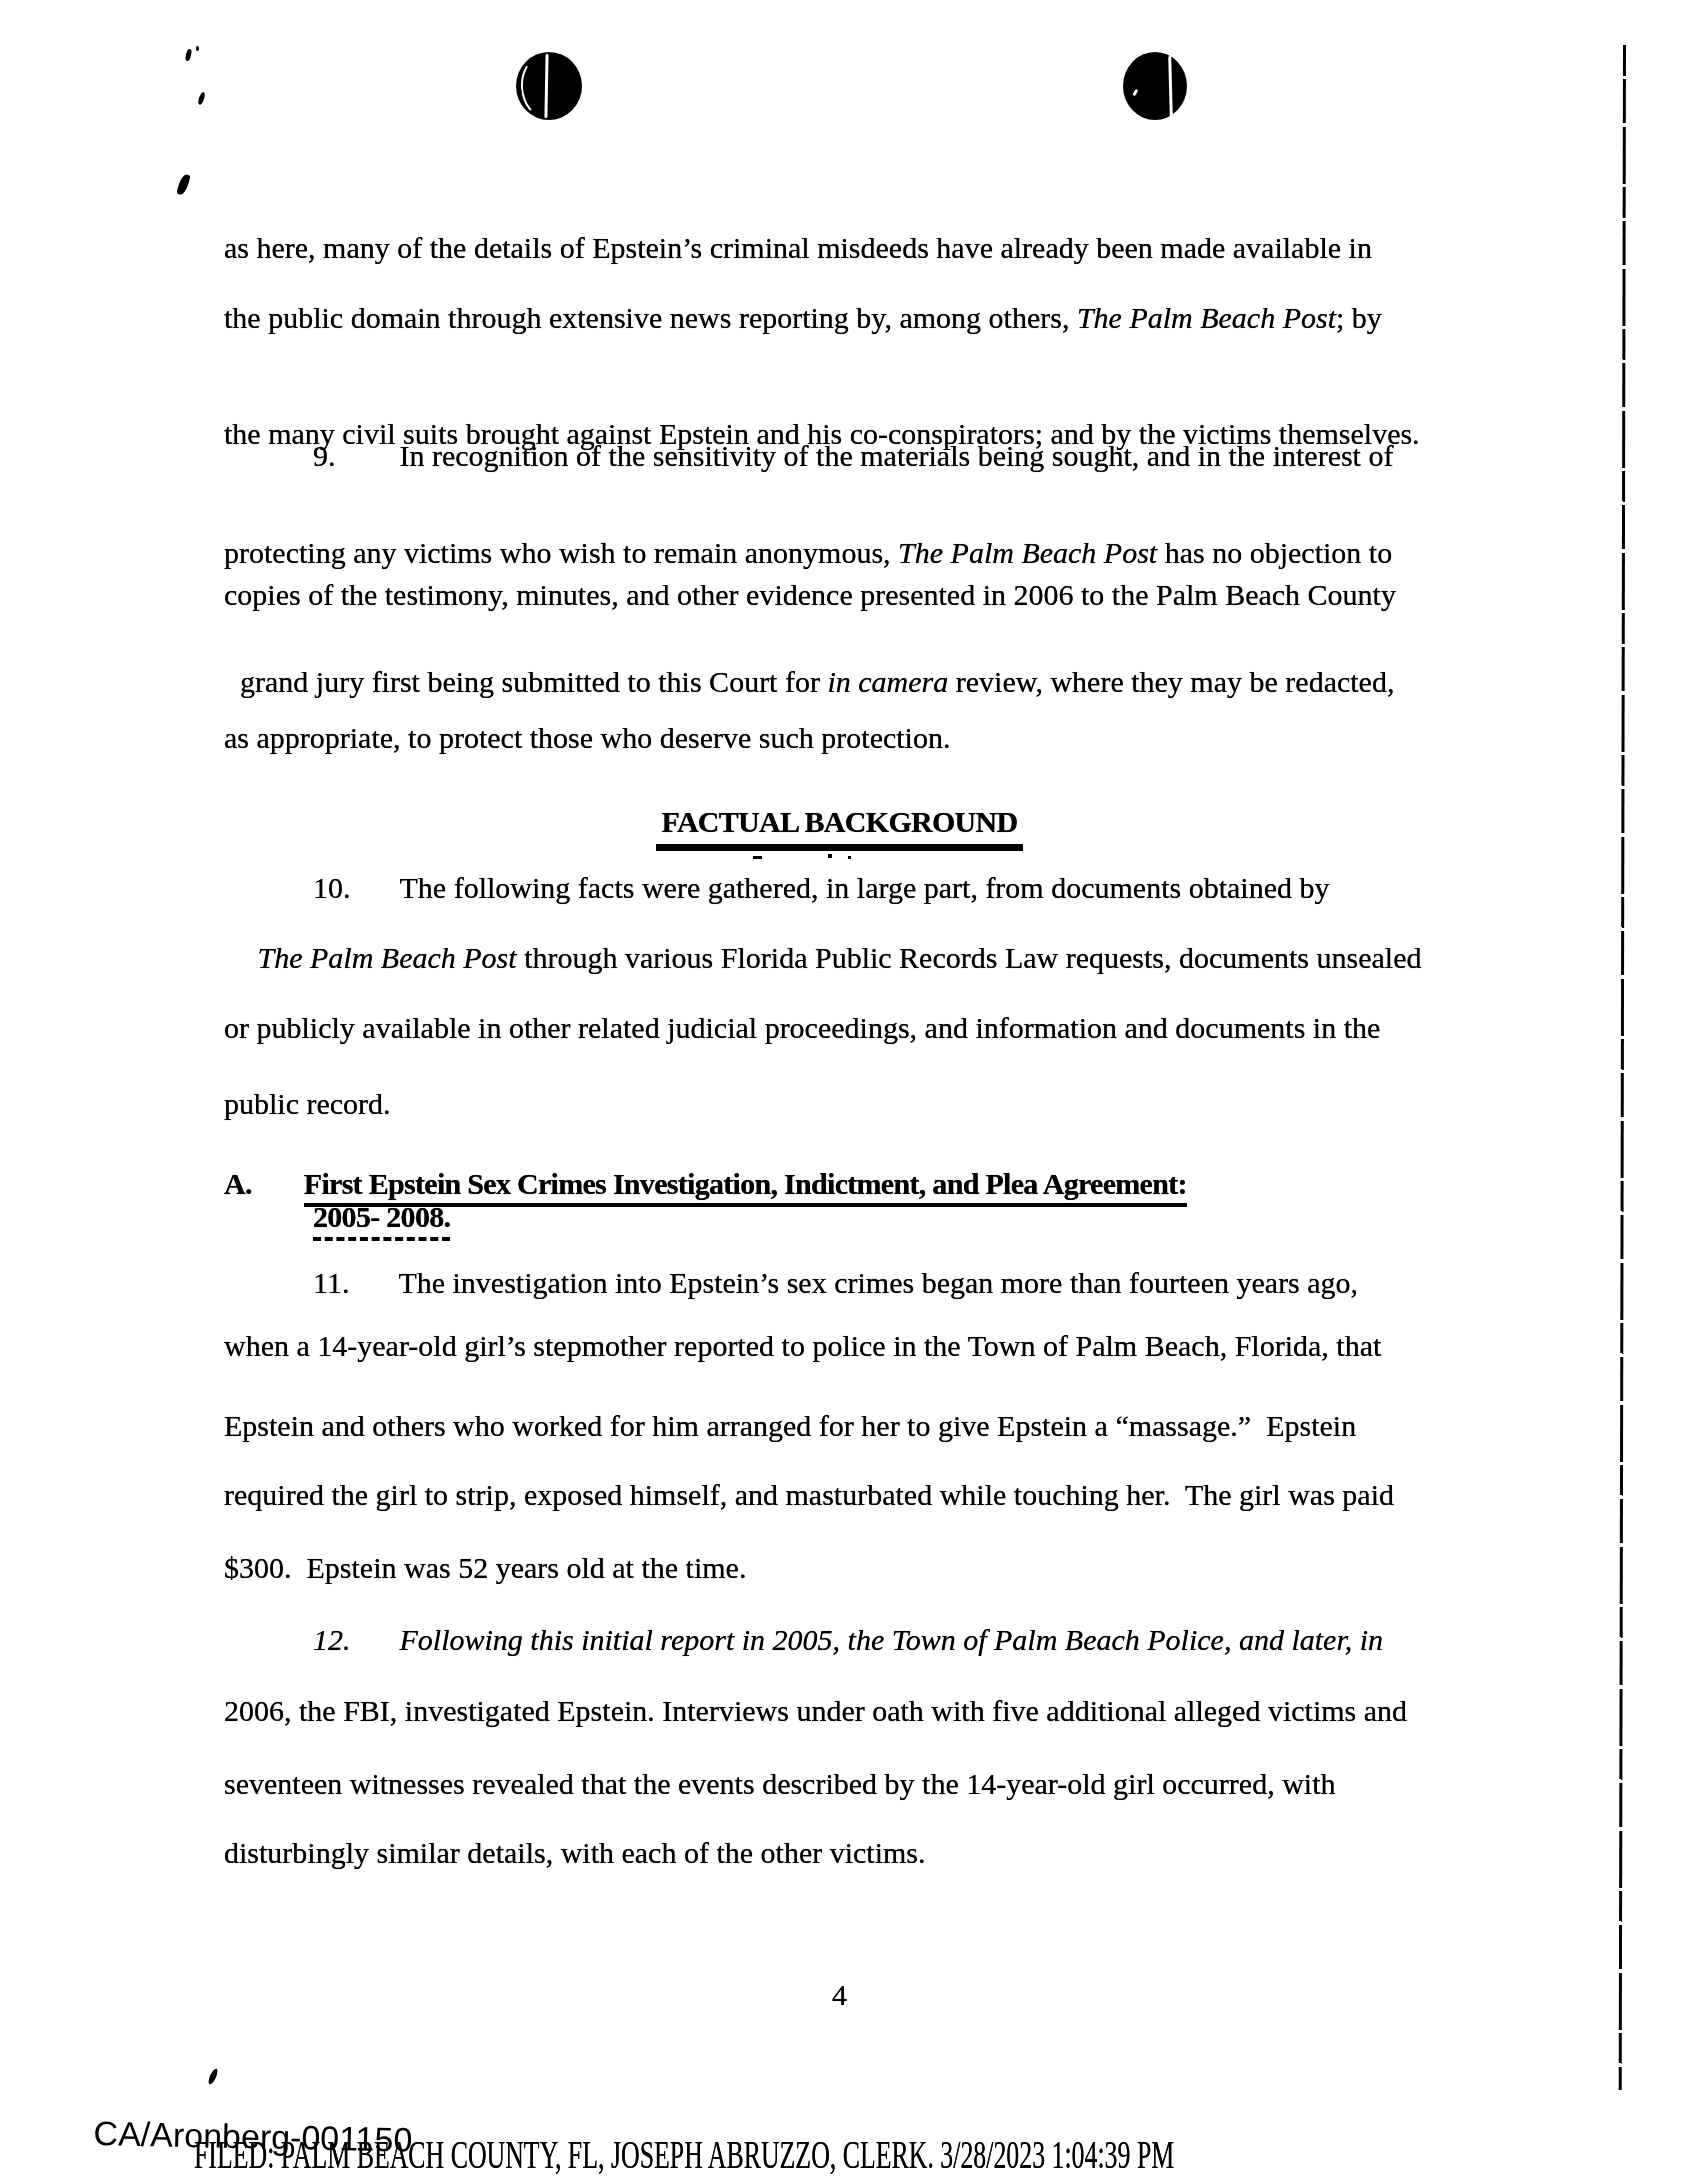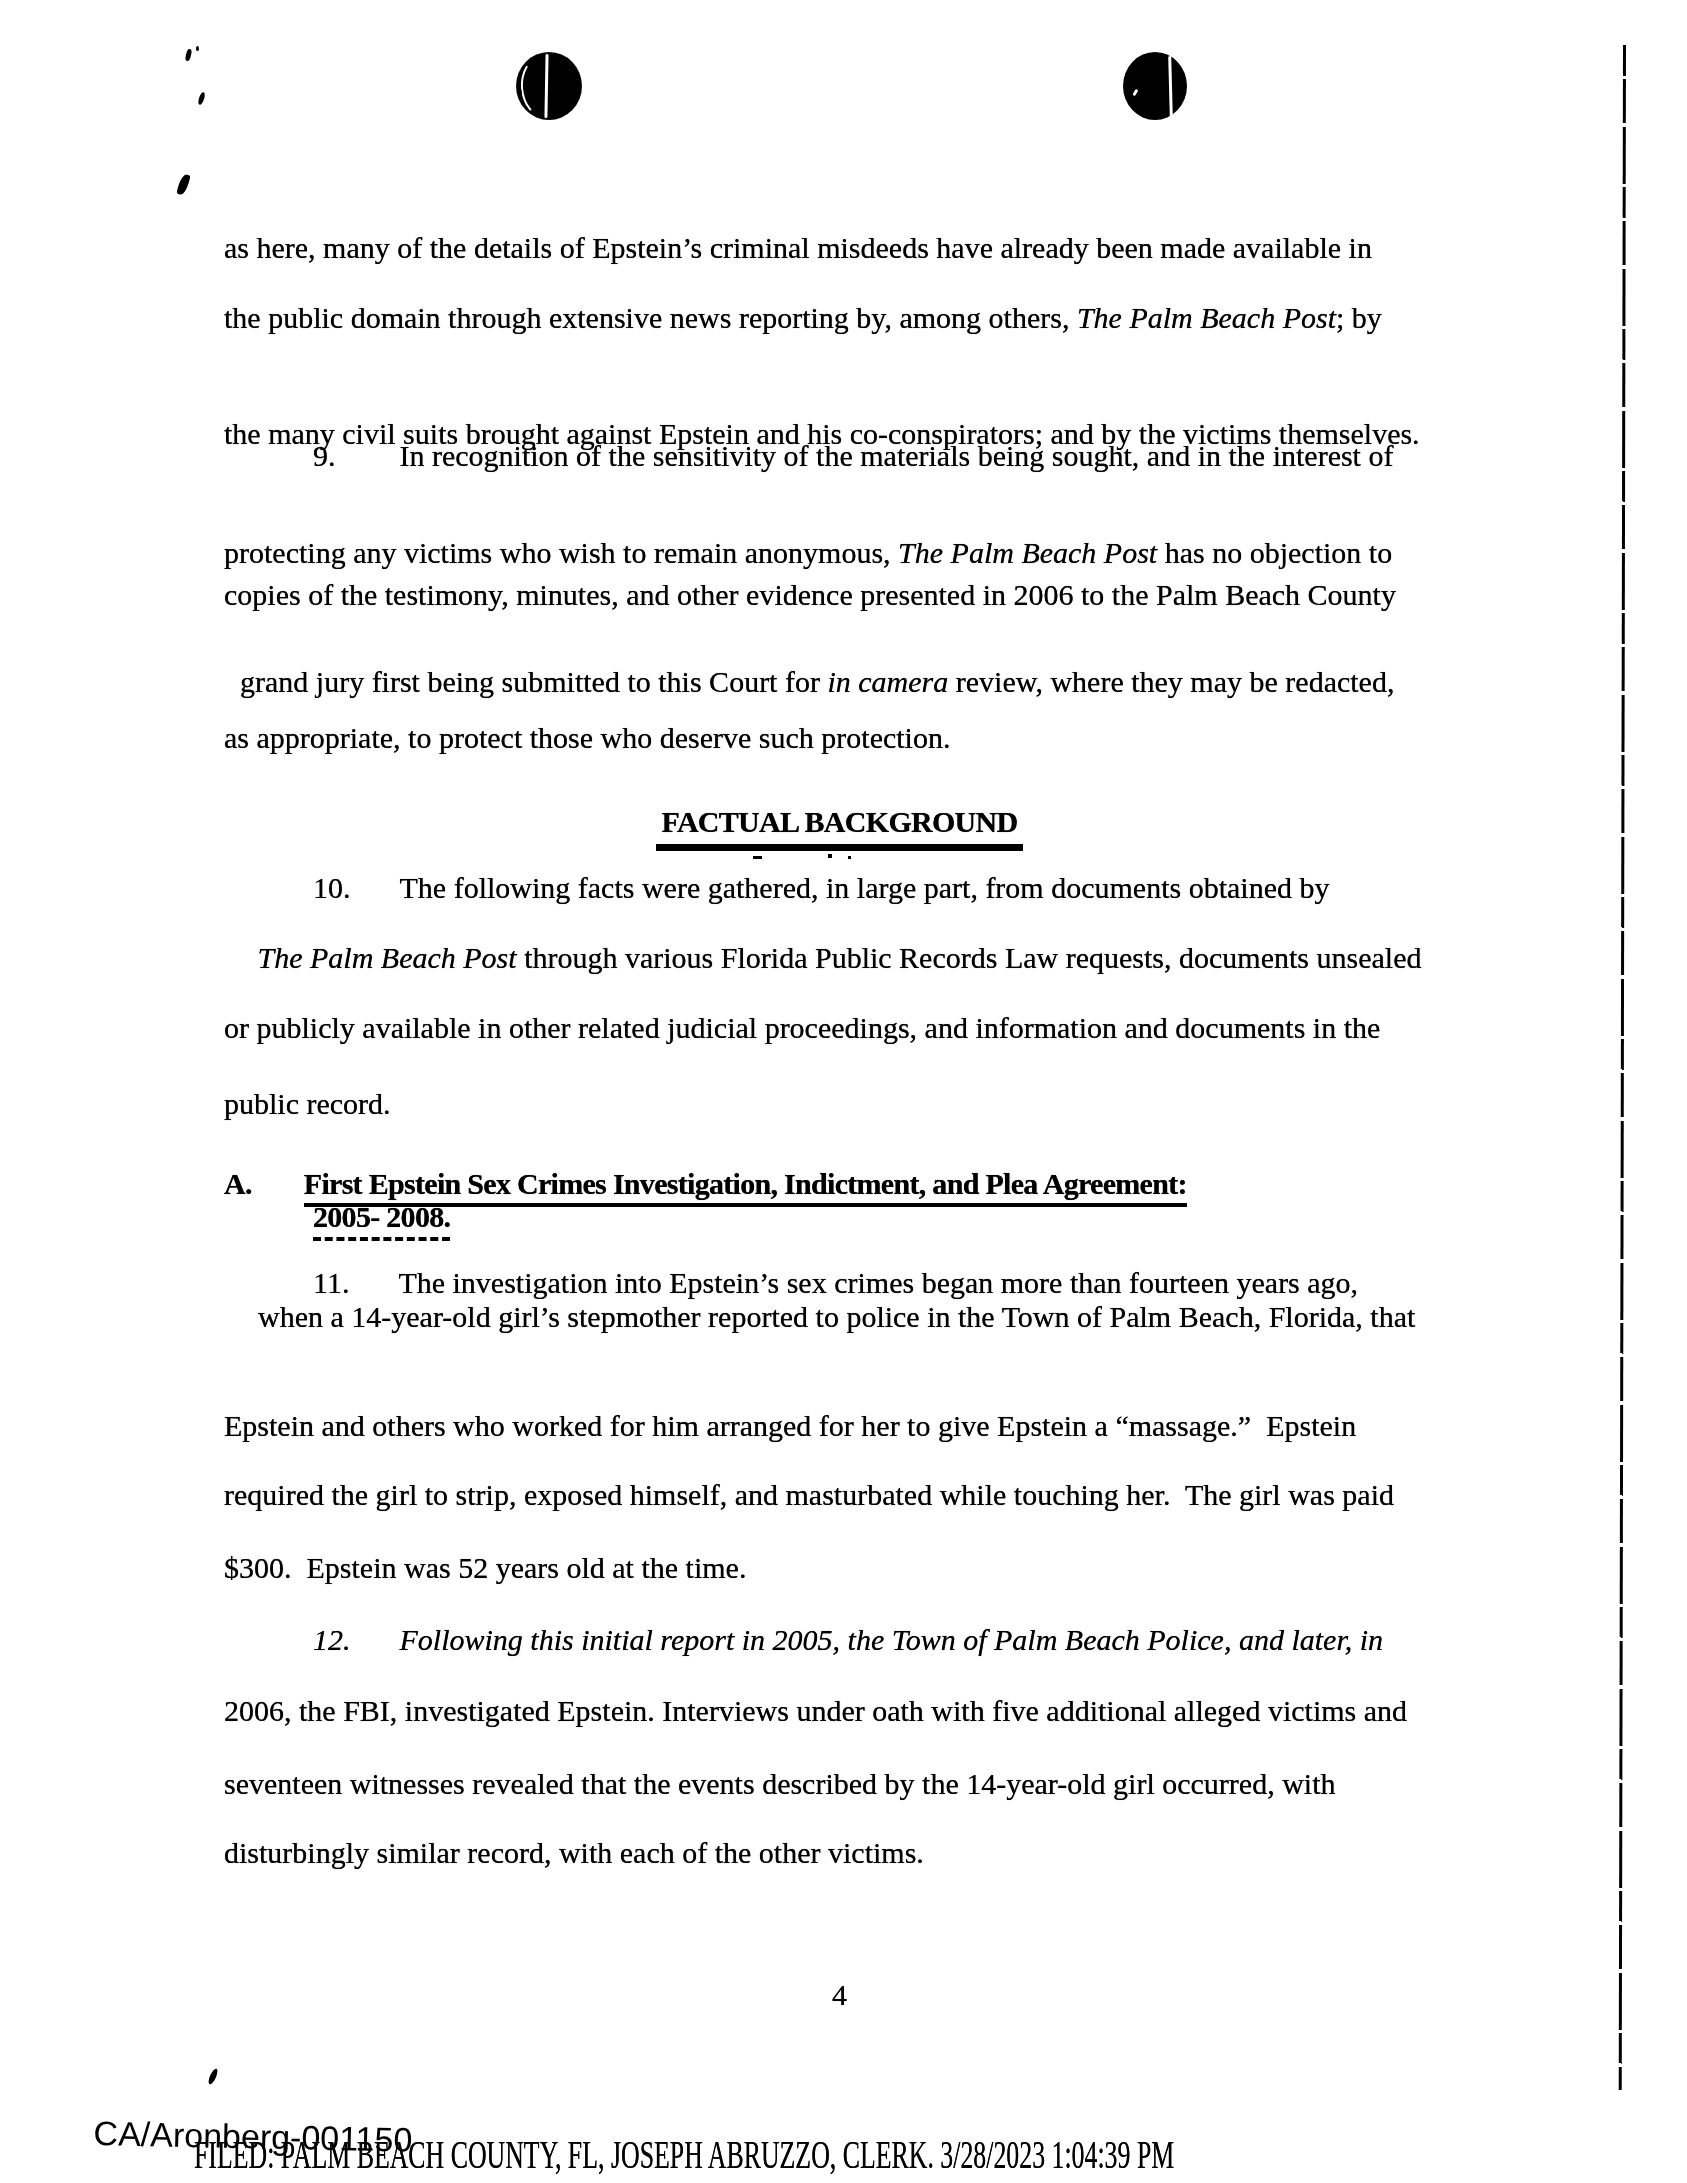--- a/index.html
+++ b/index.html
@@ -91,28 +91,28 @@
       <div class="line j" data-name="para-9-line-4" style="top: 665px; word-spacing: 0px; margin-left: 16px;"><span data-name="text-run">grand jury first being submitted to this Court for </span><i data-name="italic-run">in camera</i><span data-name="text-run"> review, where they may be redacted,</span></div>
       <div class="line" data-name="para-9-line-5" style="top: 721px;"><span data-name="text-run">as appropriate, to protect those who deserve such protection.</span></div>
       <div class="line c" data-name="factual-background-heading" style="top: 805px;"><span class="b u-heavy" data-name="text-run">FACTUAL BACKGROUND</span></div>
       <div class="line j" data-name="para-10-line-1" style="top: 871px; word-spacing: 0px;"><span class="sp" data-name="tab-space" style="width: 89px;"></span><span data-name="text-run">10.</span><span class="sp" data-name="tab-space" style="width: 49px;"></span><span data-name="text-run">The following facts were gathered, in large part, from documents obtained by</span></div>
       <div class="line j" data-name="para-10-line-2" style="top: 941px; word-spacing: 0px; text-align: center;"><i data-name="italic-run">The Palm Beach Post</i><span data-name="text-run"> through various Florida Public Records Law requests, documents unsealed</span></div>
       <div class="line j" data-name="para-10-line-3" style="top: 1011px; word-spacing: 0px;"><span data-name="text-run">or publicly available in other related judicial proceedings, and information and documents in the</span></div>
       <div class="line" data-name="para-10-line-4" style="top: 1087px;"><span data-name="text-run">public record.</span></div>
       <div class="line" data-name="section-a-heading-line-1" style="top: 1167px;"><span class="b" data-name="text-run">A.</span><span class="sp" data-name="tab-space" style="width: 52px;"></span><span class="b u-solid" data-name="text-run">First Epstein Sex Crimes Investigation, Indictment, and Plea Agreement:</span></div>
       <div class="line" data-name="section-a-heading-line-2" style="top: 1200px;"><span class="sp" data-name="tab-space" style="width: 89px;"></span><span class="b u-dashed" data-name="text-run">2005- 2008.</span></div>
       <div class="line j" data-name="para-11-line-1" style="top: 1266px; word-spacing: 0px;"><span class="sp" data-name="tab-space" style="width: 89px;"></span><span data-name="text-run">11.</span><span class="sp" data-name="tab-space" style="width: 49px;"></span><span data-name="text-run">The investigation into Epstein’s sex crimes began more than fourteen years ago,</span></div>
-      <div class="line j" data-name="para-11-line-2" style="top: 1300px; word-spacing: 0px; margin-left: 34px;"><span data-name="text-run">when a 14-year-old girl’s stepmother reported to police in the Town of Palm Beach, Florida, that</span></div>
+      <div class="line j" data-name="para-11-line-2" style="top: 1329px; word-spacing: 0px;"><span data-name="text-run">when a 14-year-old girl’s stepmother reported to police in the Town of Palm Beach, Florida, that</span></div>
       <div class="line j" data-name="para-11-line-3" style="top: 1409px; word-spacing: 0px;"><span data-name="text-run">Epstein and others who worked for him arranged for her to give Epstein a “massage.”  Epstein</span></div>
       <div class="line j" data-name="para-11-line-4" style="top: 1478px; word-spacing: 0px;"><span data-name="text-run">required the girl to strip, exposed himself, and masturbated while touching her.  The girl was paid</span></div>
       <div class="line" data-name="para-11-line-5" style="top: 1551px;"><span data-name="text-run">$300.  Epstein was 52 years old at the time.</span></div>
       <div class="line j" data-name="para-12-line-1" style="top: 1623px; word-spacing: 0px; font-style: italic;"><span class="sp" data-name="tab-space" style="width: 89px;"></span><span data-name="text-run">12.</span><span class="sp" data-name="tab-space" style="width: 49px;"></span><span data-name="text-run">Following this initial report in 2005, the Town of Palm Beach Police, and later, in</span></div>
       <div class="line j" data-name="para-12-line-2" style="top: 1694px; word-spacing: 0px;"><span data-name="text-run">2006, the FBI, investigated Epstein. Interviews under oath with five additional alleged victims and</span></div>
       <div class="line j" data-name="para-12-line-3" style="top: 1767px; word-spacing: 0px;"><span data-name="text-run">seventeen witnesses revealed that the events described by the 14-year-old girl occurred, with</span></div>
-      <div class="line" data-name="para-12-line-4" style="top: 1836px;"><span data-name="text-run">disturbingly similar record, with each of the other victims.</span></div>
+      <div class="line" data-name="para-12-line-4" style="top: 1836px;"><span data-name="text-run">disturbingly similar details, with each of the other victims.</span></div>
     </div>
 
   <div class="pagenum" data-name="page-number">4</div>
 
   <div class="stamp" data-name="bates-stamp">CA/Aronberg-001150</div>
 
   <div class="filed" data-name="clerk-filed-stamp">FILED: PALM BEACH COUNTY, FL, JOSEPH ABRUZZO, CLERK. 3/28/2023 1:04:39 PM</div>
 
 </div>
 

